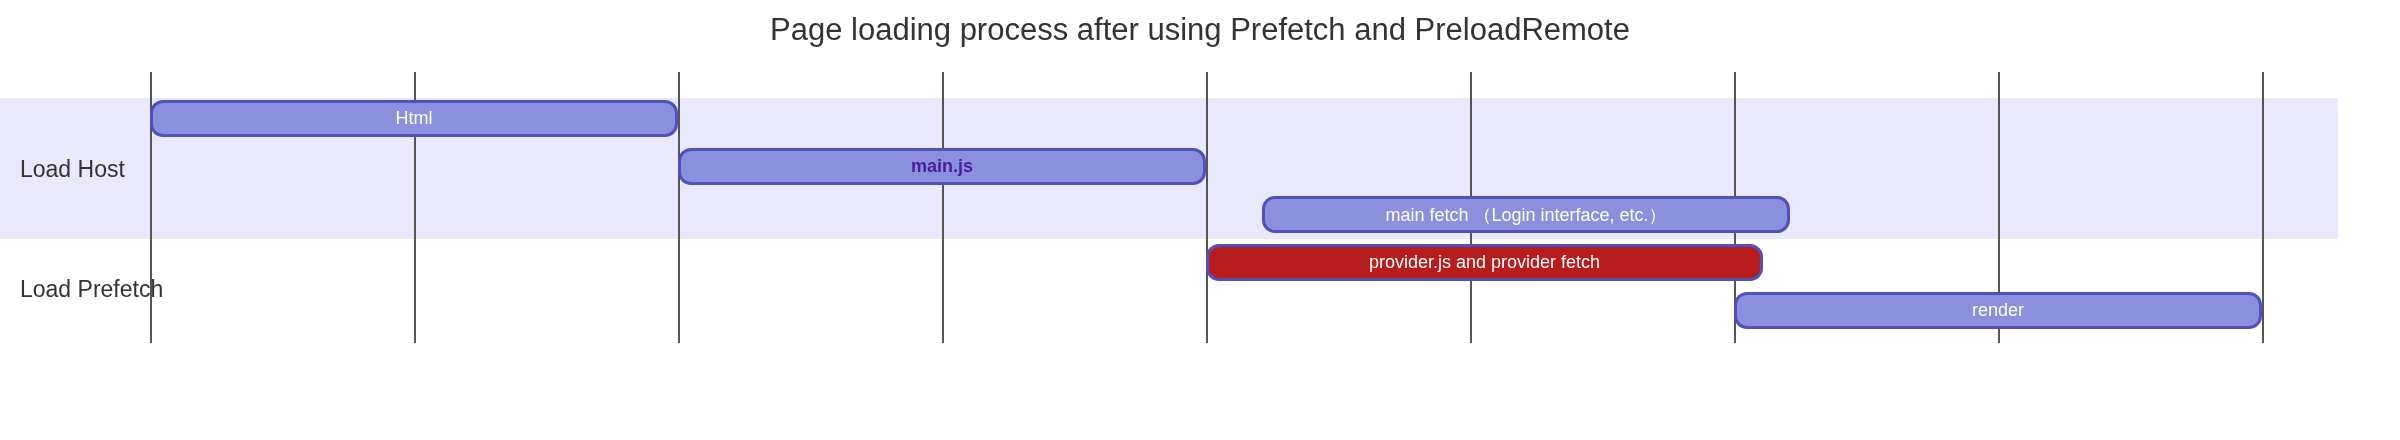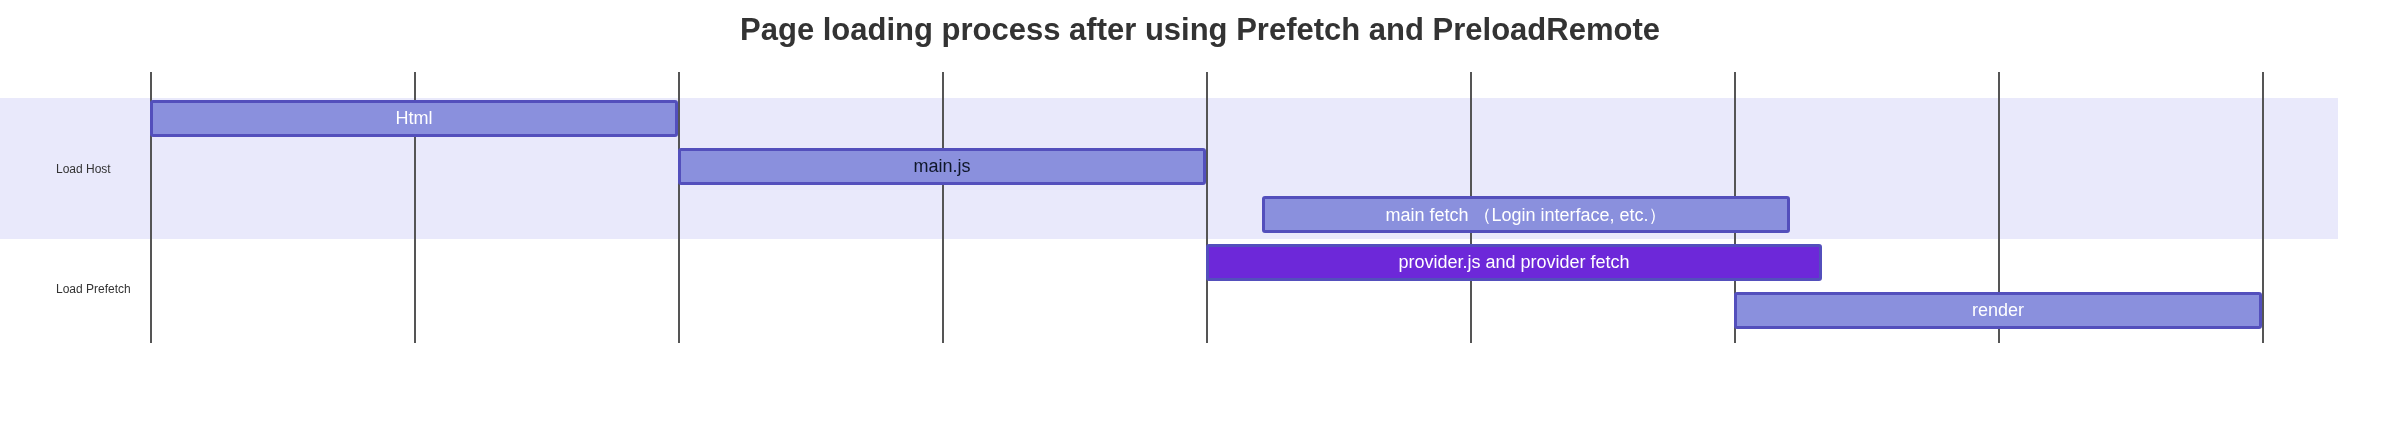--- a/index.html
+++ b/index.html
@@ -16,42 +16,41 @@
     background: #ffffff;
   }
   .chart-title {
     position: absolute;
     top: 12px;
     left: 0;
     width: 2400px;
     text-align: center;
     font-size: 31px;
     color: #333333;
-    font-weight: 700;
+    font-weight: 400;
   }
   .band {
     position: absolute;
     left: 0;
   }
   .gridline {
     position: absolute;
     width: 1.5px;
   }
   .section-label {
     position: absolute;
-    font-size: 12px;
+    font-size: 23px;
     color: #333333;
     transform: translateY(-50%);
     white-space: nowrap;
-    margin-left: 36px;
   }
   .task-bar {
     position: absolute;
     box-sizing: border-box;
-    border-radius: 3px;
+    border-radius: 13px;
     display: flex;
     align-items: center;
     justify-content: center;
   }
   .task-bar .task-bar-label {
     font-size: 18px;
     white-space: nowrap;
   }
 </style>
 </head>
@@ -70,25 +69,25 @@
       <div class="gridline" style="left: 942px; top: 72px; height: 271px; background: rgb(85, 85, 85); z-index: 2;"></div>
       <div class="gridline" style="left: 1206px; top: 72px; height: 271px; background: rgb(85, 85, 85); z-index: 2;"></div>
       <div class="gridline" style="left: 1470px; top: 72px; height: 271px; background: rgb(85, 85, 85); z-index: 2;"></div>
       <div class="gridline" style="left: 1734px; top: 72px; height: 271px; background: rgb(85, 85, 85); z-index: 2;"></div>
       <div class="gridline" style="left: 1998px; top: 72px; height: 271px; background: rgb(85, 85, 85); z-index: 2;"></div>
       <div class="gridline" style="left: 2262px; top: 72px; height: 271px; background: rgb(85, 85, 85); z-index: 2;"></div>
       <div class="task-bar" style="left: 150px; top: 100px; width: 528px; height: 37px; background: rgb(138, 144, 221); border: 3px solid rgb(83, 79, 188); z-index: 3;">
         <span class="task-bar-label" style="color: rgb(255, 255, 255);">Html</span>
       </div>
       <div class="task-bar" style="left: 678px; top: 148px; width: 528px; height: 37px; background: rgb(138, 144, 221); border: 3px solid rgb(83, 79, 188); z-index: 3;">
-        <span class="task-bar-label" style="color: #0f172a;">main.js</span>
+        <span class="task-bar-label" style="color: #4c1d95; font-weight: bold;">main.js</span>
       </div>
       <div class="task-bar" style="left: 1262px; top: 196px; width: 528px; height: 37px; background: rgb(138, 144, 221); border: 3px solid rgb(83, 79, 188); z-index: 3;">
         <span class="task-bar-label" style="color: rgb(255, 255, 255);">main fetch （Login interface, etc.）</span>
       </div>
-      <div class="task-bar" style="left: 1206px; top: 244px; width: 616px; height: 37px; background: #6d28d9; border: 3px solid rgb(83, 79, 188); z-index: 3;">
+      <div class="task-bar" style="left: 1206px; top: 244px; width: 557px; height: 37px; background: #b91c1c; border: 3px solid rgb(83, 79, 188); z-index: 3;">
         <span class="task-bar-label" style="color: rgb(255, 255, 255);">provider.js and provider fetch</span>
       </div>
       <div class="task-bar" style="left: 1734px; top: 292px; width: 528px; height: 37px; background: rgb(138, 144, 221); border: 3px solid rgb(83, 79, 188); z-index: 3;">
         <span class="task-bar-label" style="color: rgb(255, 255, 255);">render</span>
       </div>
     </div>
 </div>
 
 </body></html>

